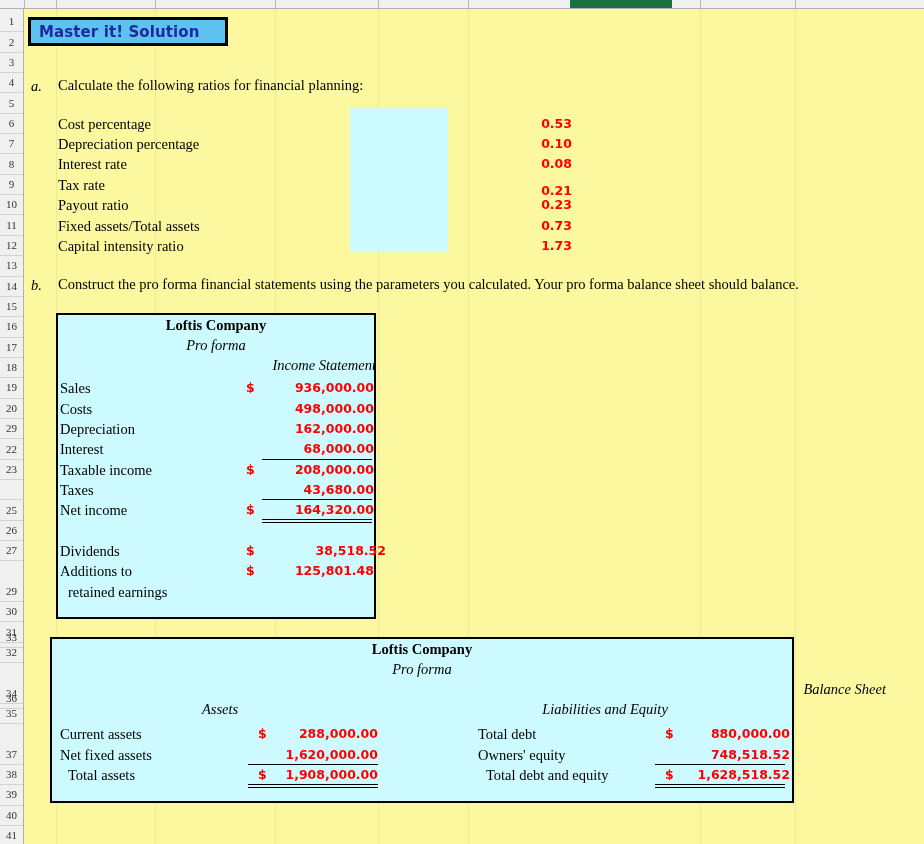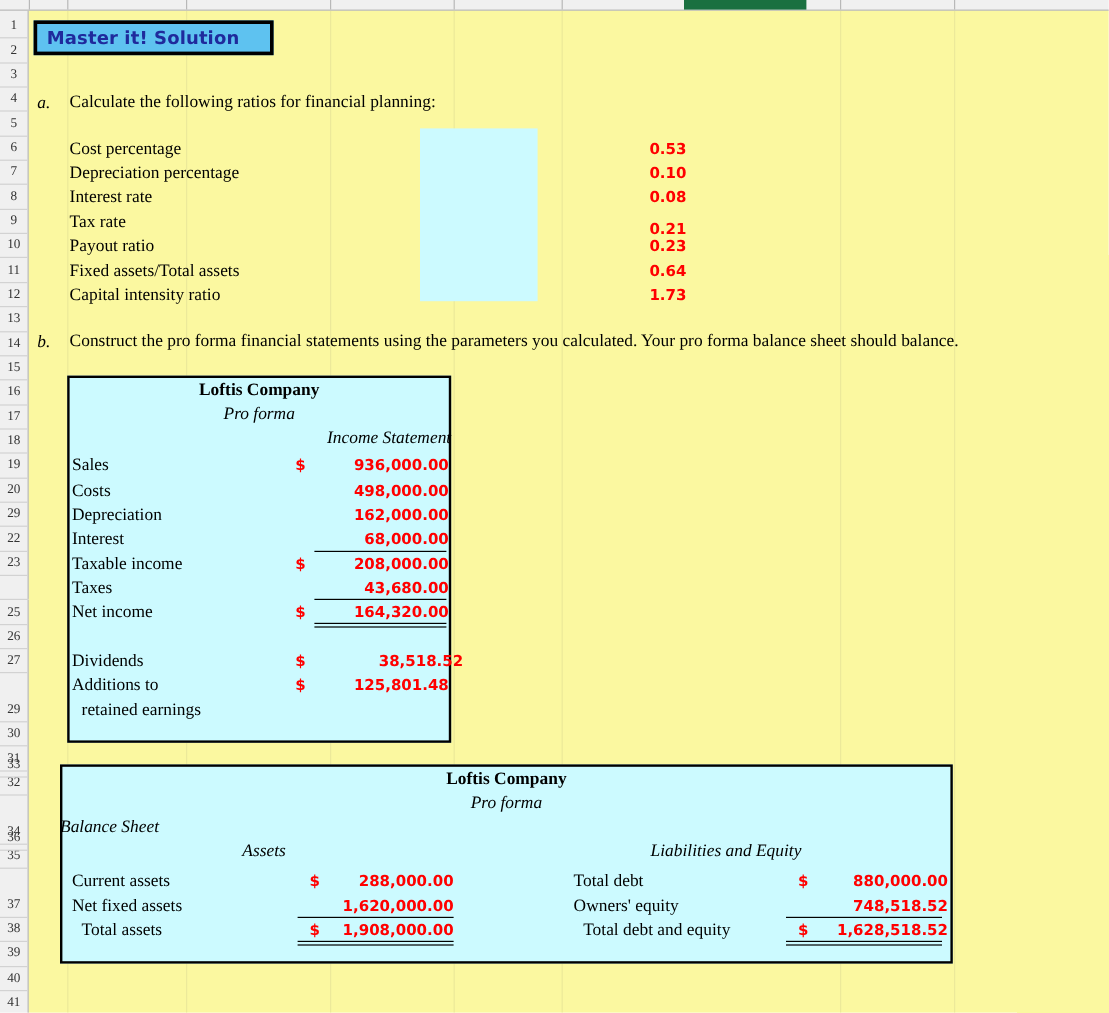--- a/index.html
+++ b/index.html
@@ -234,37 +234,37 @@
 <div id="isbox" class="stmtbox"></div>
 
 <div class="lbl bd" style="left:56px; top:318px; width:320px; text-align:center">Loftis Company</div>
 <div class="lbl it" style="left:56px; top:338px; width:320px; text-align:center">Pro forma</div>
 <div class="lbl it" style="left:56px; top:358px; width:320px; text-align:right">Income Statement</div>
 
 <div id="bsbox" class="stmtbox"></div>
 
 <div class="lbl bd" style="left:50px; top:642px; width:744px; text-align:center">Loftis Company</div>
 <div class="lbl it" style="left:50px; top:662px; width:744px; text-align:center">Pro forma</div>
-<div class="lbl it" style="left:50px; top:682px; width:836px; text-align:left">Balance Sheet</div>
+<div class="lbl it" style="left:50px; top:682px; width:836px; text-align:right">Balance Sheet</div>
 <div class="lbl it" style="left:140px; top:702px; width:160px; text-align:center">Assets</div>
 <div class="lbl it" style="left:490px; top:702px; width:230px; text-align:center">Liabilities and Equity</div>
 
 <div id="dyn">
     <div class="lbl" style="left:58px; top:116.75px">Cost percentage</div>
     <div class="ratioval" style="top:117.75px">0.53</div>
     <div class="lbl" style="left:58px; top:137.10000000000002px">Depreciation percentage</div>
     <div class="ratioval" style="top:138.10000000000002px">0.10</div>
     <div class="lbl" style="left:58px; top:157.45000000000002px">Interest rate</div>
     <div class="ratioval" style="top:158.45000000000002px">0.08</div>
     <div class="lbl" style="left:58px; top:177.8px">Tax rate</div>
     <div class="ratioval" style="top:185px">0.21</div>
     <div class="lbl" style="left:58px; top:198.15px">Payout ratio</div>
     <div class="ratioval" style="top:199.15px">0.23</div>
     <div class="lbl" style="left:58px; top:218.5px">Fixed assets/Total assets</div>
-    <div class="ratioval" style="top:219.5px">0.64</div>
+    <div class="ratioval" style="top:219.5px">0.73</div>
     <div class="lbl" style="left:58px; top:238.85000000000002px">Capital intensity ratio</div>
     <div class="ratioval" style="top:239.85000000000002px">1.73</div>
     <div class="lbl" style="left:60px; top:381.3px">Sales</div>
     <div class="dollar" style="left:246px; top:382.3px">$</div>
     <div class="money" style="left:254px; width:120px; top:382.3px">936,000.00</div>
     <div class="lbl" style="left:60px; top:401.65000000000003px">Costs</div>
     <div class="money" style="left:254px; width:120px; top:402.65000000000003px">498,000.00</div>
     <div class="lbl" style="left:60px; top:422px">Depreciation</div>
     <div class="money" style="left:254px; width:120px; top:423px">162,000.00</div>
     <div class="lbl" style="left:60px; top:442.35px">Interest</div>

